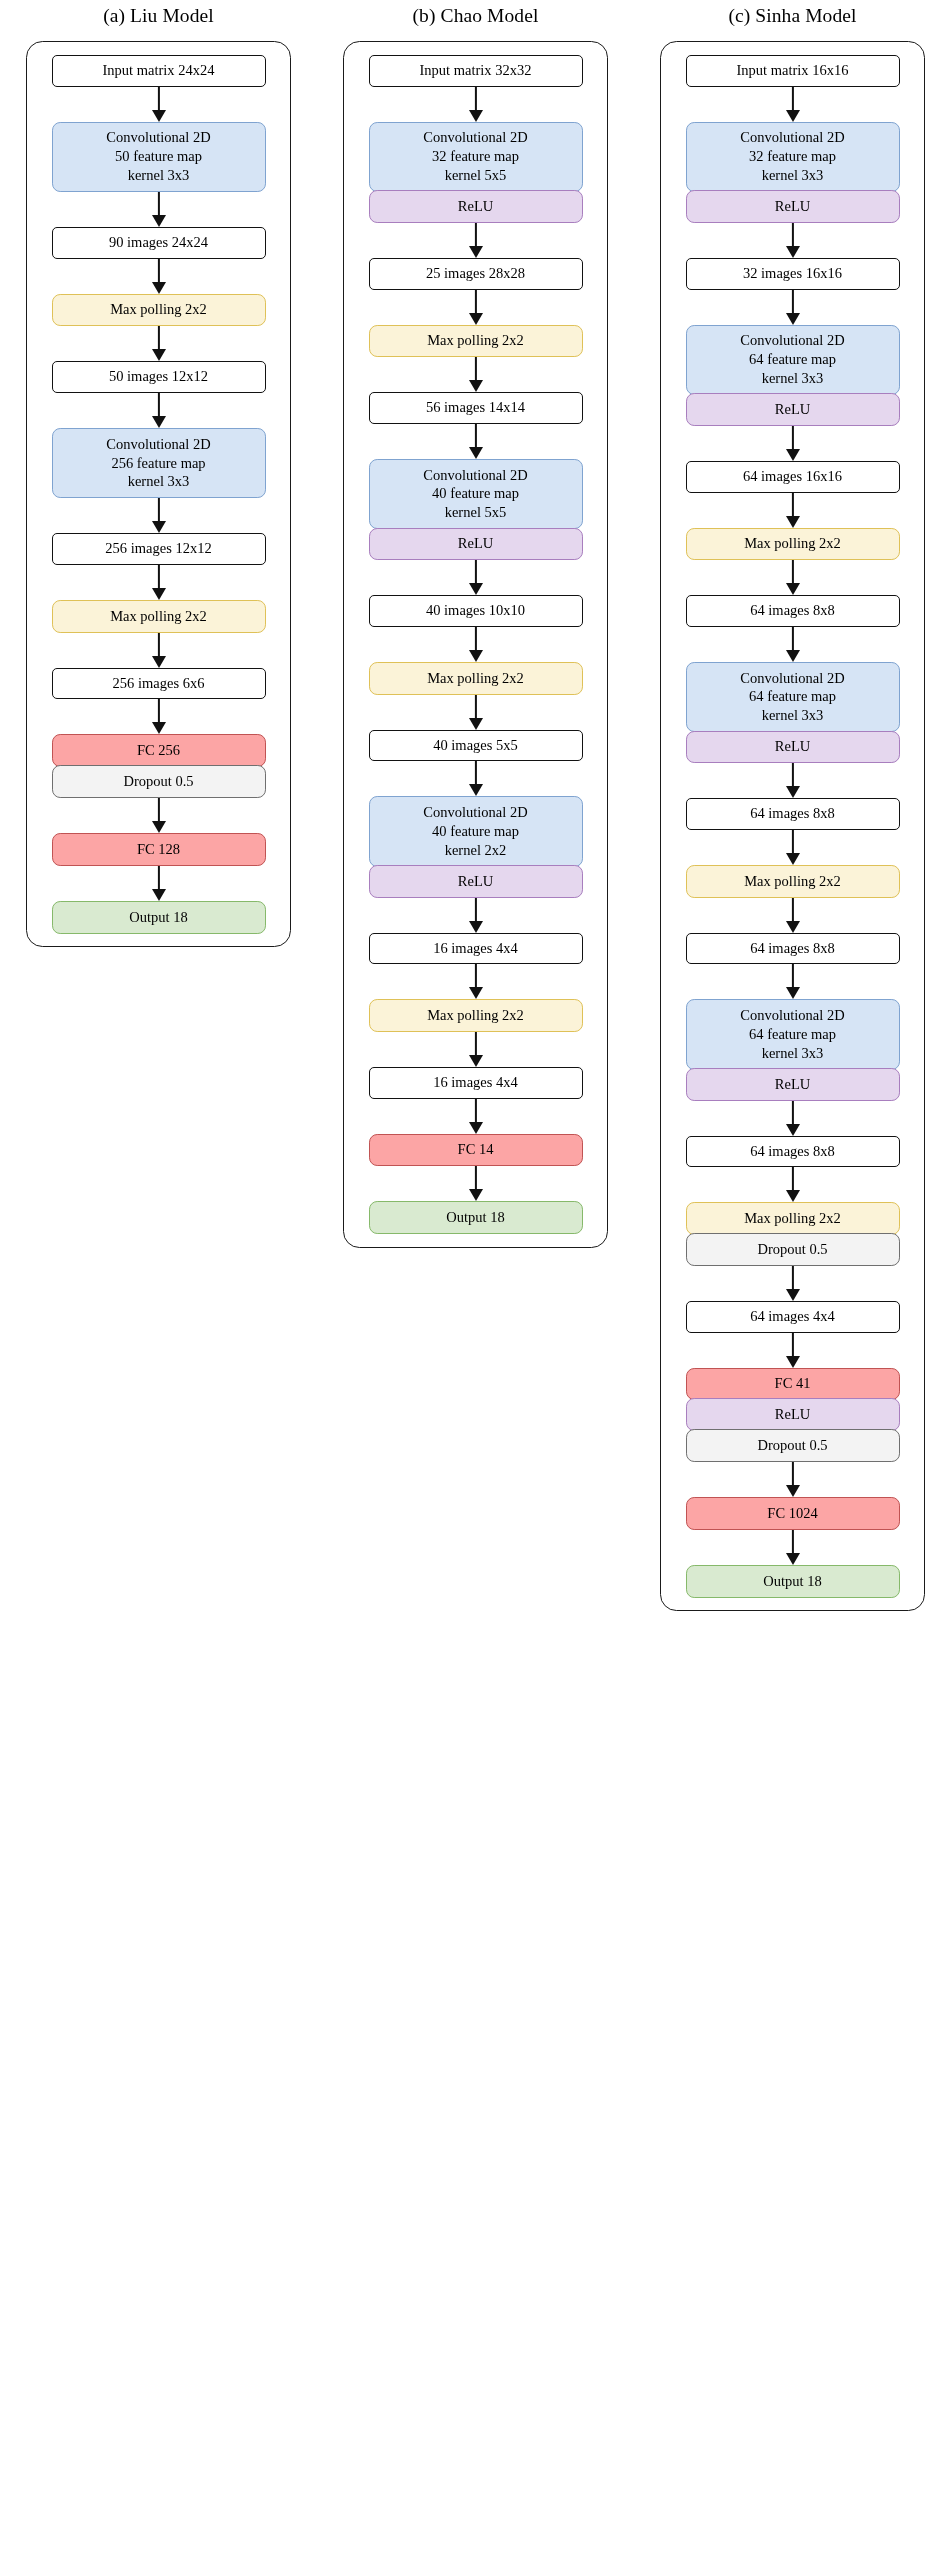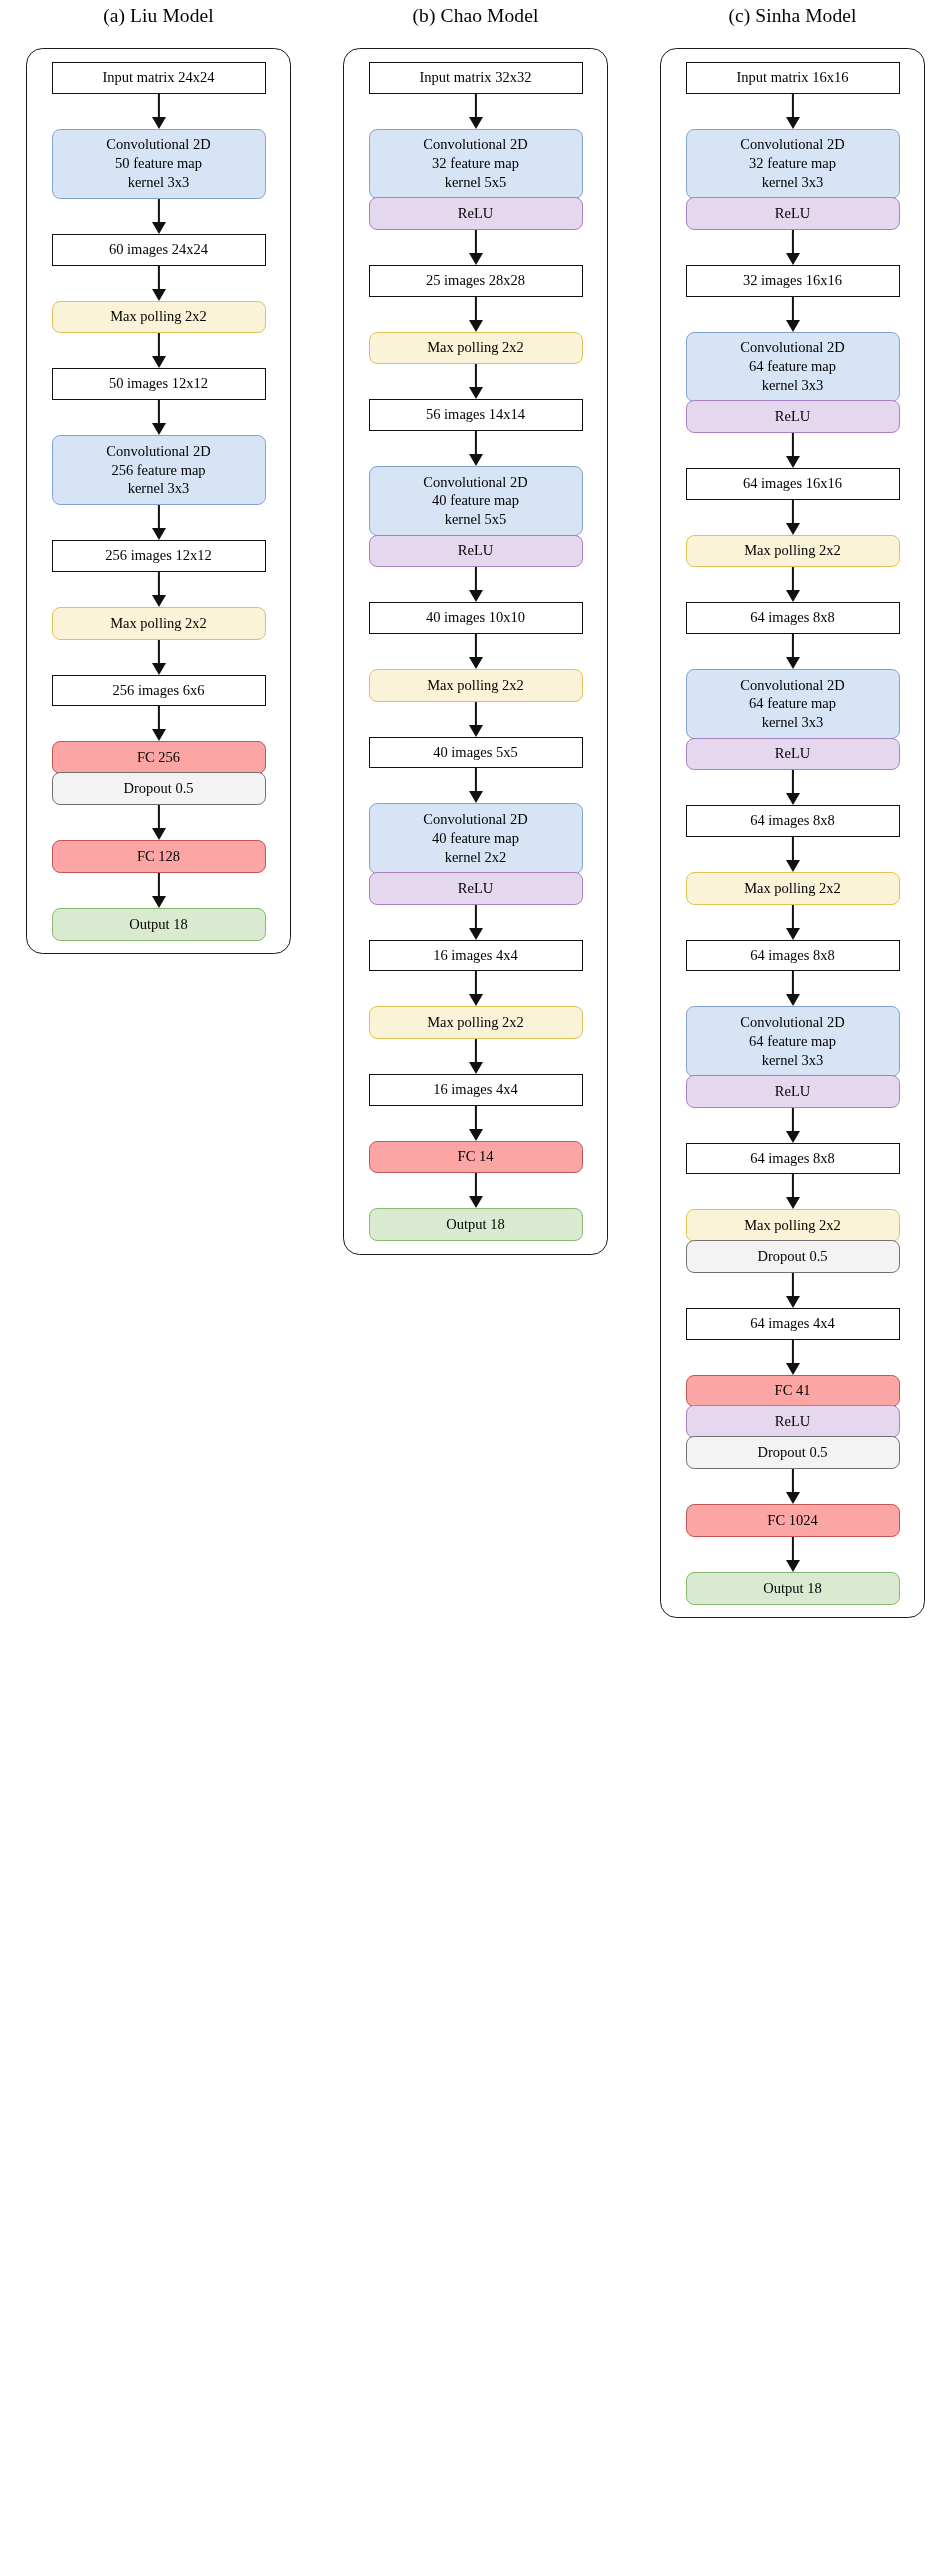--- a/index.html
+++ b/index.html
@@ -29,21 +29,21 @@
     width: 317px;
     display: flex;
     flex-direction: column;
     align-items: center;
   }
 
   .col-title {
     font-size: 19.5px;
     line-height: 1.1;
     margin-top: 5px;
-    margin-bottom: 22px;
+    margin-bottom: 15px;
     text-align: left;
     white-space: nowrap;
     letter-spacing: 0.1px;
   }
 
   .outer-frame {
     border: 1.6px solid #1a1a1a;
     border-radius: 16.4px;
     padding: 12.6px 0 12.6px 0;
     width: 265px;
@@ -83,21 +83,21 @@
     flex-direction: column;
     position: relative;
   }
 
   .node .ln { display: block; width: 100%; }
 
   
   .node.data {
     border: 1.9px solid #121212;
     background: #ffffff;
-    border-radius: 0;
+    border-radius: 5px;
     padding-top: 5px;
     padding-bottom: 5.7px;
   }
 
   
   .node.conv {
     border: 1.9px solid #7fa3d0;
     background: #d6e4f5;
   }
 
@@ -187,21 +187,21 @@
               <span class="ln">50 feature map</span>
               <span class="ln">kernel 3x3</span>
             </div>
           </div>
           <div class="arrow">
             <div class="shaft"></div>
             <div class="head"></div>
           </div>
           <div class="group">
             <div class="node data">
-              <span class="ln">60 images 24x24</span>
+              <span class="ln">90 images 24x24</span>
             </div>
           </div>
           <div class="arrow">
             <div class="shaft"></div>
             <div class="head"></div>
           </div>
           <div class="group">
             <div class="node pool">
               <span class="ln">Max polling 2x2</span>
             </div>

